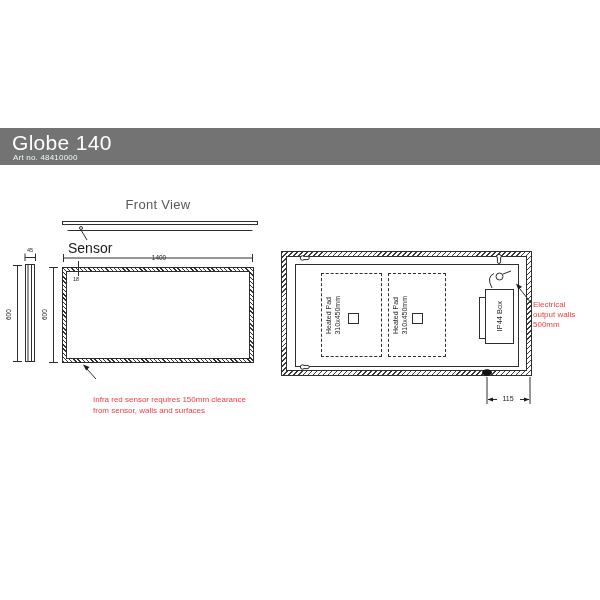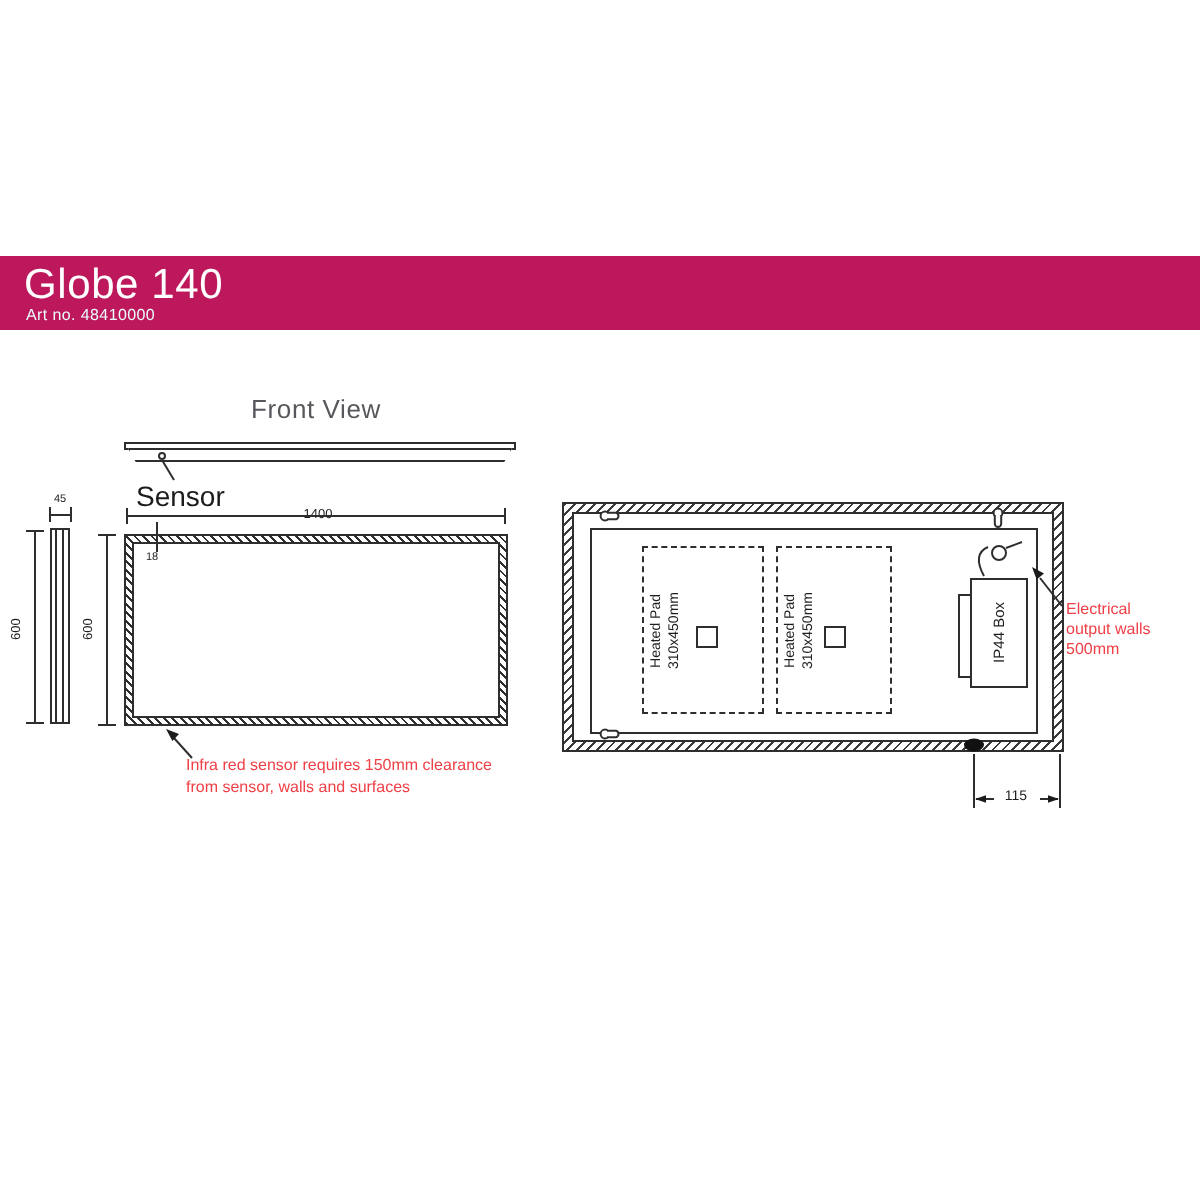--- a/index.html
+++ b/index.html
@@ -1,21 +1,21 @@
 <!DOCTYPE html>
 <html><head>
 <meta charset="utf-8">
 <style>
   html,body{margin:0;padding:0;background:#fff;}
   .canvas{
     position:relative;width:600px;height:600px;background:#fff;overflow:hidden;
     font-family:"Liberation Sans",sans-serif;color:#2e2e2e;
   }
   
-  .banner{position:absolute;left:0;top:128px;width:600px;height:37px;background:#be185d;}
+  .banner{position:absolute;left:0;top:128px;width:600px;height:37px;background:#737373;}
   .banner .product{position:absolute;left:12px;top:3px;font-size:21px;font-weight:400;color:#fff;letter-spacing:.3px;}
   .banner .artno{position:absolute;left:13px;top:25px;font-size:8px;color:#eafcfc;letter-spacing:.2px;}
   
   .view-title{position:absolute;font-size:13px;color:#56585c;text-align:center;letter-spacing:.3px;}
   
   .abs{position:absolute;box-sizing:border-box;}
   .stroke{border:1px solid #2e2e2e;background:#fff;}
   .dimtext{position:absolute;font-size:6.5px;color:#1e1e1e;text-align:center;background:#fff;line-height:1;padding:1px 2px;}
   .dimtext.nobg{background:transparent;padding:0;}
   .vtext{writing-mode:vertical-rl;transform:rotate(180deg);white-space:nowrap;line-height:1.25;}
@@ -55,21 +55,21 @@
   <div class="abs hatch-fine" style="left:62px;top:267px;width:192px;height:96px;">
     <div class="inner"></div>
   </div>
 
   <div class="dimtext" style="left:144px;top:254px;width:26px;">1400</div>
   <div class="dimtext nobg vtext abs" style="left:41px;top:300px;height:30px;font-size:6.5px;">600</div>
   <div class="dimtext nobg vtext abs" style="left:5px;top:300px;height:30px;font-size:6.5px;">600</div>
   <div class="dimtext nobg" style="left:23px;top:248px;width:14px;font-size:5.5px;">45</div>
   <div class="dimtext nobg" style="left:73px;top:277px;width:12px;font-size:5.5px;text-align:left;">18</div>
 
-  <div class="note" style="left:93px;top:377px;">
+  <div class="note" style="left:93px;top:394px;">
     <div>Infra red sensor requires 150mm clearance</div>
     <div>from sensor, walls and surfaces</div>
   </div>
 
   <div class="abs hatch-coarse" style="left:281px;top:251px;width:251px;height:125px;">
     <div class="inner"></div>
   </div>
   <div class="abs" style="left:295px;top:264px;width:224px;height:103px;border:1.4px solid #2e2e2e;background:#fff;box-sizing:border-box;"></div>
 
   <div class="abs pad" style="left:321px;top:273px;width:61px;height:84px;">

